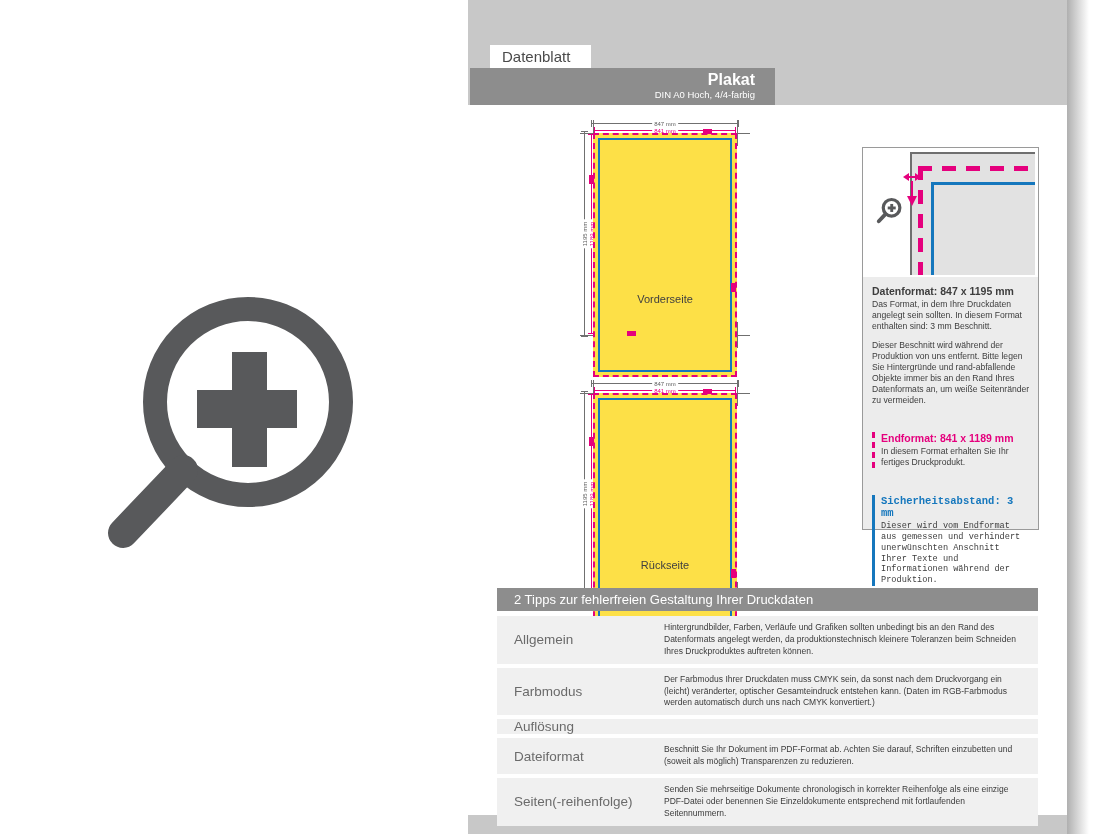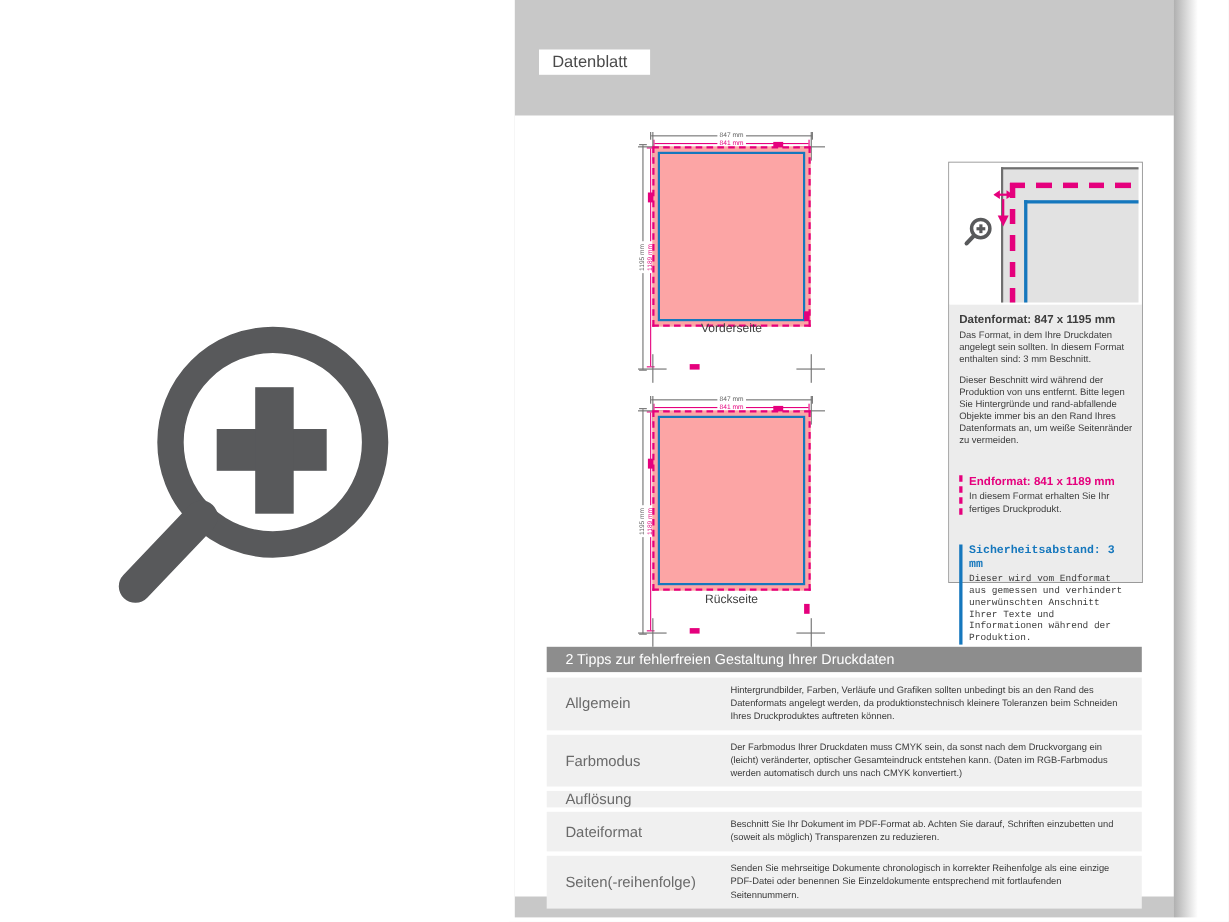--- a/index.html
+++ b/index.html
@@ -16,22 +16,22 @@
   .tab{position:absolute;left:490px;top:45px;width:101px;height:23px;background:#fff;
     color:#4a4a4a;font-size:15px;line-height:23px;padding-left:12px;box-sizing:border-box;}
   .product-bar{position:absolute;left:470px;top:68px;width:305px;height:37px;background:#8d8d8d;
     color:#fff;text-align:right;box-sizing:border-box;padding:3px 20px 0 0;}
   .product-title{font-size:16px;font-weight:600;line-height:18px;}
   .product-subtitle{font-size:9.5px;line-height:11px;}
 
   
   .diagram{position:absolute;width:185px;height:245px;}
   .diagram.front{left:575px;top:115px;}
-  .diagram.back{left:575px;top:355px;}
-  .poster{position:absolute;left:18px;top:18px;width:144px;height:164px;background:#fca5a5;
+  .diagram.back{left:575px;top:375px;}
+  .poster{position:absolute;left:18px;top:18px;width:144px;height:244px;background:#fde047;
     border:2px dashed #e5007d;box-sizing:border-box;}
   .safe{position:absolute;inset:3px;border:2px solid #1577bd;}
   .poster-label{position:absolute;left:0;right:0;text-align:center;font-size:11px;color:#404040;}
   .front .poster-label{top:158px;}
   .back .poster-label{top:164px;}
 
   .dim-h{position:absolute;height:7px;box-sizing:border-box;}
   .dim-h.gray{border-left:1px solid #707070;border-right:1px solid #707070;
     background:linear-gradient(#707070,#707070) center/100% 1px no-repeat;}
   .dim-h.mag{border-left:1px solid #e5007d;border-right:1px solid #e5007d;
@@ -103,20 +103,24 @@
       <rect x="102" y="112" width="100" height="38" fill="#58595b"></rect>
       <rect x="137" y="74" width="35" height="115" fill="#58595b"></rect>
     </svg>
   </div>
 
   <div class="backdrop"></div>
   <div class="backdrop-shadow"></div>
   <div class="sheet"></div>
 
   <div class="tab">Datenblatt</div>
+  <div class="product-bar">
+    <div class="product-title">Plakat</div>
+    <div class="product-subtitle">DIN A0 Hoch, 4/4-farbig</div>
+  </div>
 
   <div class="diagram front">
     <div class="dim-h gray" style="left:16px;top:5px;width:148px;">
         <span>847 mm</span>
       </div>
     <div class="dim-h mag" style="left:19px;top:12px;width:142px;">
         <span>841 mm</span>
       </div>
     <div class="dim-v gray" style="left:6px;top:16px;height:206px;">
         <span>1195 mm</span>

